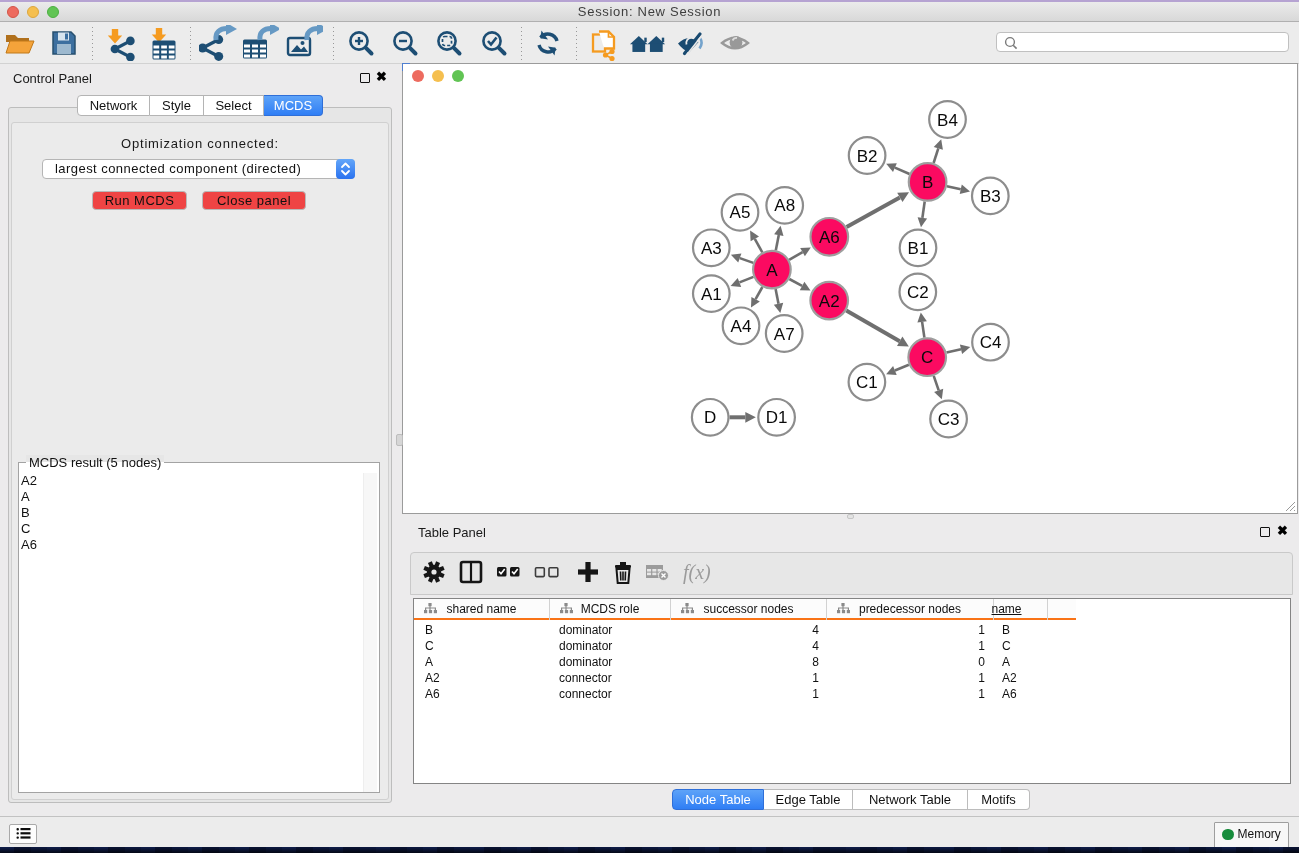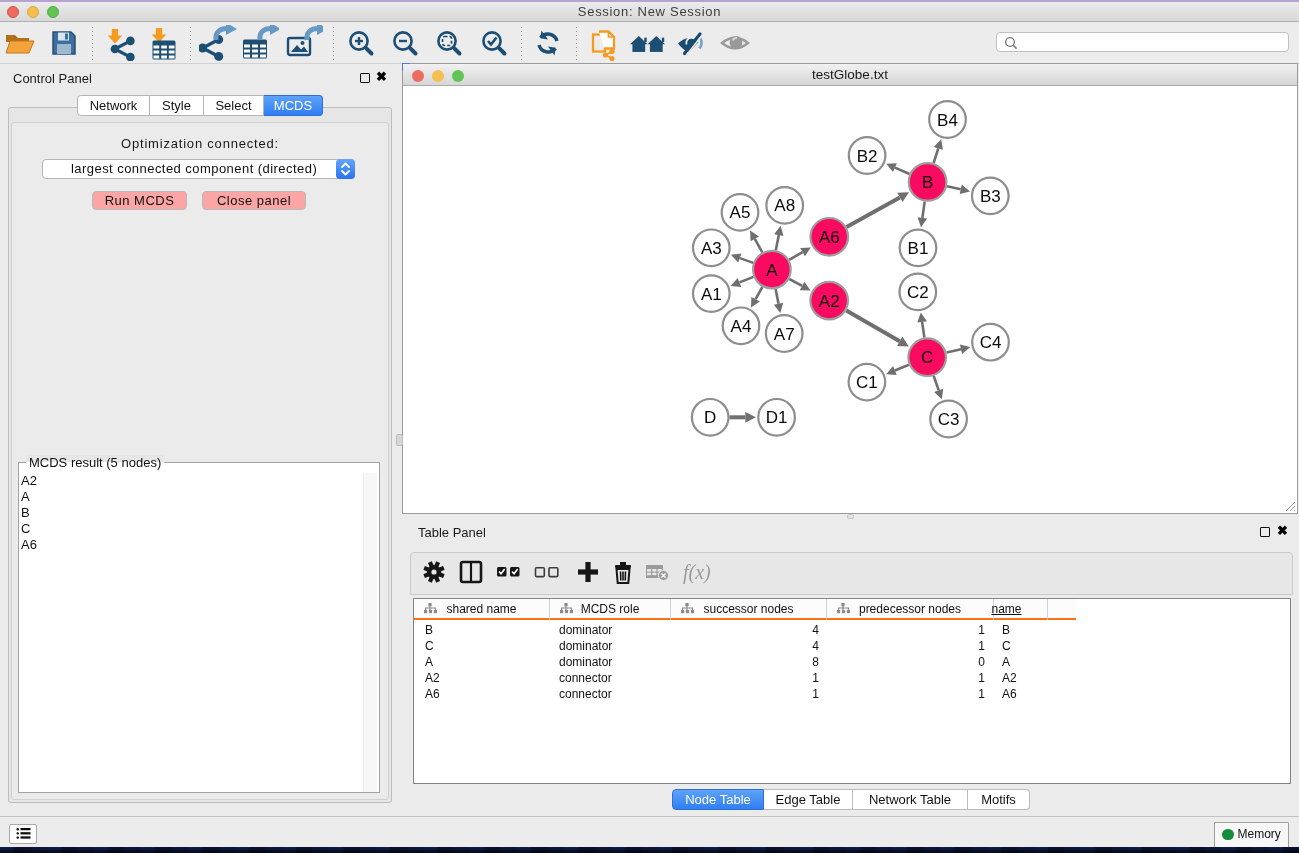--- a/index.html
+++ b/index.html
@@ -23,24 +23,24 @@
 #cp-title { left:13px; top:71px; font-size:13px; color:#1a1a1a; }
 .tab { position:absolute; top:0; height:21px; background:#fff; border:1px solid #b4b4b4;
   text-align:center; font-size:13px; color:#111; line-height:20px; }
 .tab.sel { background:linear-gradient(#5ea3f8,#2f7ef5); color:#fff; border-color:#2f6fd8; }
 #cp-panel { left:8px; top:107px; width:384px; height:696px; background:#e6e6e6;
   border:1px solid #bdbdbd; border-radius:3px; }
 #cp-inner { left:11px; top:122px; width:378px; height:678px; background:#ebebeb;
   border:1px solid #d0d0d0; border-radius:3px; }
 #optlabel { left:0; top:136px; width:400px; text-align:center; font-size:13px; color:#1a1a1a; letter-spacing:0.8px; }
 #dropdown { left:42px; top:159px; width:313px; height:20px; background:#fff;
-  border:1px solid #b5b5b5; border-radius:4px; font-size:13px; color:#111; line-height:18px; padding-left:28px; letter-spacing:0.45px; }
+  border:1px solid #b5b5b5; border-radius:4px; font-size:13px; color:#111; line-height:18px; padding-left:12px; letter-spacing:0.45px; }
 #dd-step { right:-1px; top:-1px; width:19px; height:20px; border-radius:4px;
   background:linear-gradient(#63a6f9,#2a72ef); }
-.btn { position:absolute; height:19px; background:#fca5a5; border:1px solid #b9b9b9; border-radius:4px;
+.btn { position:absolute; height:19px; background:#ef4444; border:1px solid #b9b9b9; border-radius:4px;
   font-size:13px; color:#111; text-align:center; line-height:17px; letter-spacing:0.5px; }
 #fieldset { left:18px; top:462px; width:362px; height:331px; border:1px solid #a3a3a3; background:#fff; }
 #fs-legend { left:26px; top:455px; background:linear-gradient(#e6e6e6 0 7px, #ffffff 7px); font-size:13px; color:#111; padding:0 3px; }
 #fs-list { left:21px; top:473px; font-size:13px; color:#111; line-height:16px; }
 #fs-scroll { left:363px; top:473px; width:14px; height:319px; background:#f7f7f7; border-left:1px solid #eeeeee; }
 
 
 #netwin { left:402px; top:63px; width:896px; height:451px; background:#fff;
   border:1px solid #9b9b9b; }
 #net-tb { left:0; top:0; width:100%; height:22px; background:linear-gradient(#f1f1f1,#d6d6d6);
@@ -243,23 +243,20 @@
   </div>
 </div>
 <div class="abs btn" style="left:92px;top:191px;width:95px;">Run MCDS</div>
 <div class="abs btn" style="left:202px;top:191px;width:104px;">Close panel</div>
 <div class="abs" id="fieldset"></div>
 <div class="abs" id="fs-scroll"></div>
 <div class="abs" id="fs-legend">MCDS result (5 nodes)</div>
 <div class="abs" id="fs-list">A2<br>A<br>B<br>C<br>A6</div>
 
 <div class="abs" id="netwin">
-  <div class="abs" id="net-tb">
-      <div class="title">testGlobe.txt</div>
-    </div>
   <div class="abs tl" style="left:9px;top:6px;width:12px;height:12px;background:#ed6b5f;"></div>
   <div class="abs tl" style="left:29px;top:6px;width:12px;height:12px;background:#f5bf4f;"></div>
   <div class="abs tl" style="left:49px;top:6px;width:12px;height:12px;background:#61c454;"></div>
   <div class="abs" id="graph" style="left:0;top:24px;width:894px;height:424px;">
       <svg width="894" height="424" style="position:absolute;left:0;top:0;">
 <line x1="350.5" y1="188.9" x2="336.5" y2="194.4" stroke="#6f6f6f" stroke-width="2.6"></line>
 <polygon points="327.6,197.9 334.7,190.0 338.2,198.9" fill="#6f6f6f"></polygon>
 <line x1="350.3" y1="174.9" x2="336.8" y2="170.1" stroke="#6f6f6f" stroke-width="2.6"></line>
 <polygon points="327.9,166.8 338.4,165.5 335.2,174.6" fill="#6f6f6f"></polygon>
 <line x1="359.4" y1="199.0" x2="352.6" y2="211.2" stroke="#6f6f6f" stroke-width="2.6"></line>

